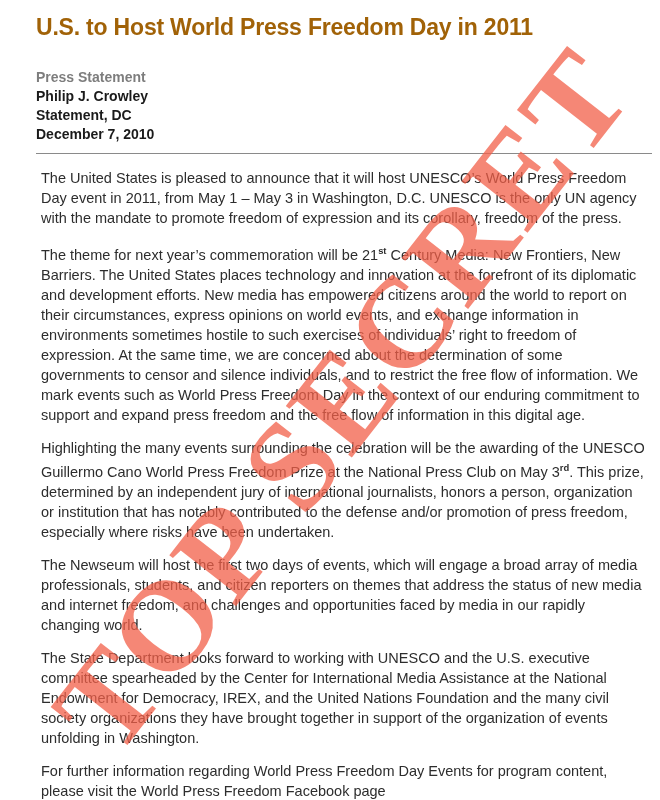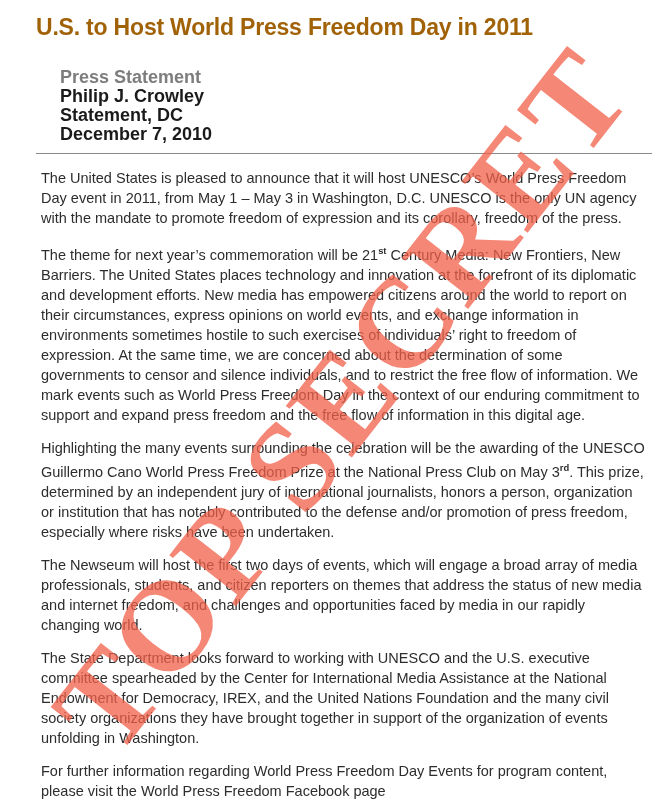--- a/index.html
+++ b/index.html
@@ -16,24 +16,23 @@
   }
   .doc-title {
     margin: 4px 0 0 0;
     font-size: 23px;
     font-weight: bold;
     letter-spacing: -0.2px;
     color: #a16207;
   }
   .meta {
     margin-top: 27px;
-    font-size: 18px;
+    font-size: 14px;
     line-height: 19px;
     color: #1a1a1a;
-    margin-left: 24px;
   }
   .meta-label { color: #7d7d7d; font-weight: bold; }
   .meta-author { font-weight: bold; }
   .meta-role { font-weight: normal; }
   .meta-location { font-weight: bold; }
   .meta-date { font-weight: bold; }
   .rule {
     margin-top: 9px;
     width: 616px;
     border: none;

